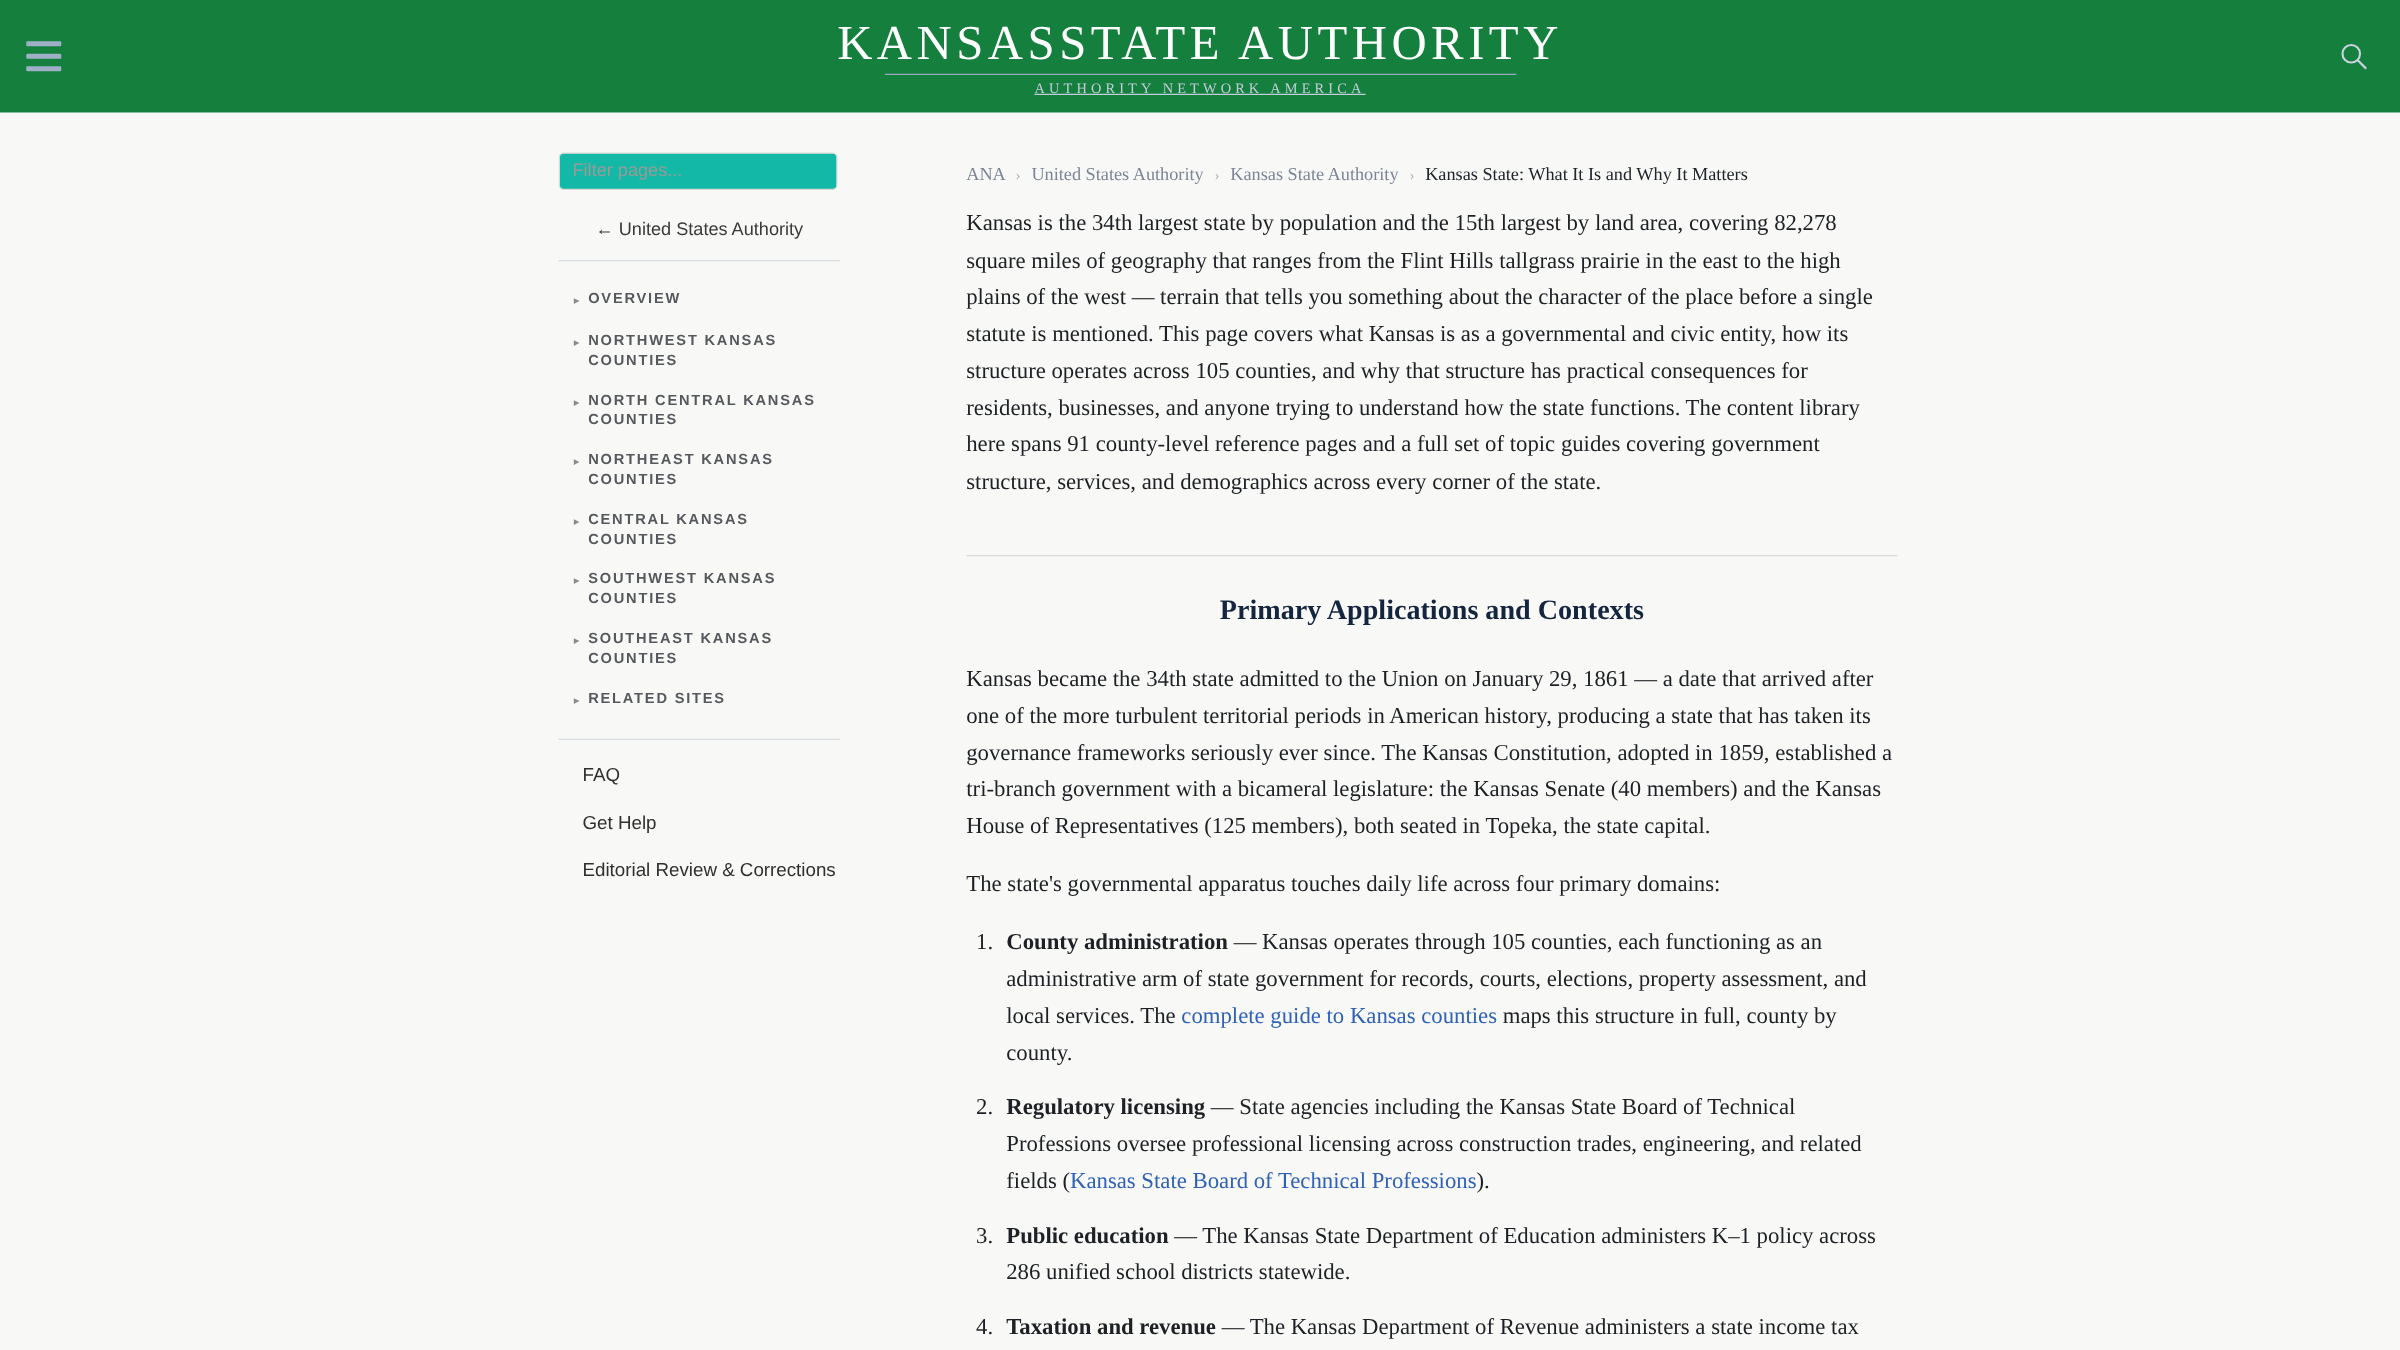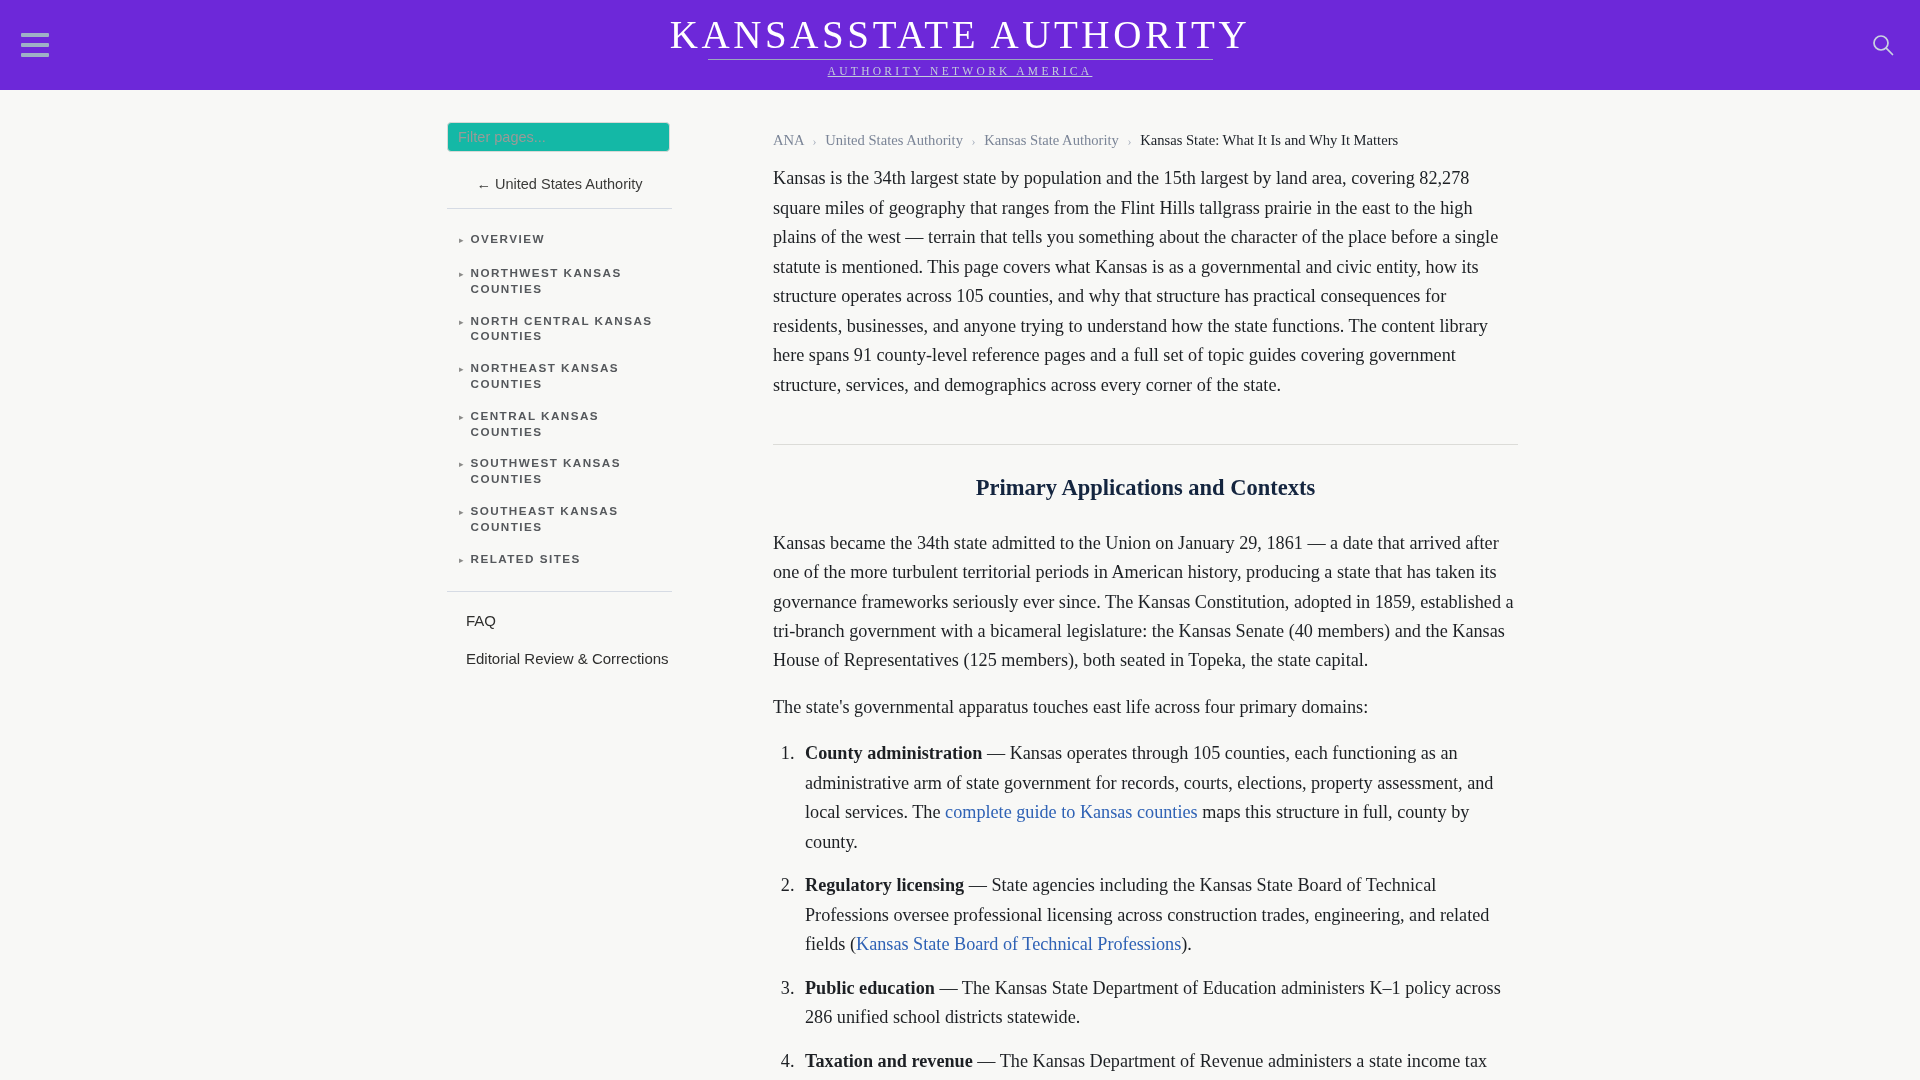--- a/index.html
+++ b/index.html
@@ -11,21 +11,21 @@
     background: #f8f8f6;
   }
   body {
     font-family: "Liberation Sans", sans-serif;
     color: #222;
   }
 
   
   .topbar {
     height: 90px;
-    background: #6d28d9;
+    background: #15803d;
     position: relative;
     display: flex;
     align-items: center;
     justify-content: center;
   }
   .hamburger {
     position: absolute;
     left: 17px; top: 50%;
     transform: translateY(-50%);
     width: 36px; height: 30px;
@@ -274,20 +274,21 @@
       </div>
       <div class="nav-group">
         <span class="nav-caret">▸</span>
         <span class="nav-label">RELATED SITES</span>
       </div>
     </nav>
 
     <div class="sb-divider-bottom"></div>
 
     <a class="sb-link">FAQ</a>
+    <a class="sb-link">Get Help</a>
     <a class="sb-link">Editorial Review &amp; Corrections</a>
   </aside>
 
   <main class="content">
 
     <div class="breadcrumb">
       <a>ANA</a>
       <span class="sep">›</span>
       <a>United States Authority</a>
       <span class="sep">›</span>
@@ -297,21 +298,21 @@
     </div>
 
     <p>Kansas is the 34th largest state by population and the 15th largest by land area, covering 82,278 square miles of geography that ranges from the Flint Hills tallgrass prairie in the east to the high plains of the west — terrain that tells you something about the character of the place before a single statute is mentioned. This page covers what Kansas is as a governmental and civic entity, how its structure operates across 105 counties, and why that structure has practical consequences for residents, businesses, and anyone trying to understand how the state functions. The content library here spans 91 county-level reference pages and a full set of topic guides covering government structure, services, and demographics across every corner of the state.</p>
 
     <hr class="hr">
 
     <h2 class="section-title">Primary Applications and Contexts</h2>
 
     <p>Kansas became the 34th state admitted to the Union on January 29, 1861 — a date that arrived after one of the more turbulent territorial periods in American history, producing a state that has taken its governance frameworks seriously ever since. The Kansas Constitution, adopted in 1859, established a tri-branch government with a bicameral legislature: the Kansas Senate (40 members) and the Kansas House of Representatives (125 members), both seated in Topeka, the state capital.</p>
 
-    <p>The state's governmental apparatus touches east life across four primary domains:</p>
+    <p>The state's governmental apparatus touches daily life across four primary domains:</p>
 
     <ol class="domains">
       <li>
         <strong>County administration</strong><span> — Kansas operates through 105 counties, each functioning as an administrative arm of state government for records, courts, elections, property assessment, and local services. The </span><a class="inline-link">complete guide to Kansas counties</a><span> maps this structure in full, county by county.</span>
       </li>
       <li>
         <strong>Regulatory licensing</strong><span> — State agencies including the Kansas State Board of Technical Professions oversee professional licensing across construction trades, engineering, and related fields (</span><a class="inline-link">Kansas State Board of Technical Professions</a><span>).</span>
       </li>
       <li>
         <strong>Public education</strong><span> — The Kansas State Department of Education administers K–1 policy across 286 unified school districts statewide.</span>

